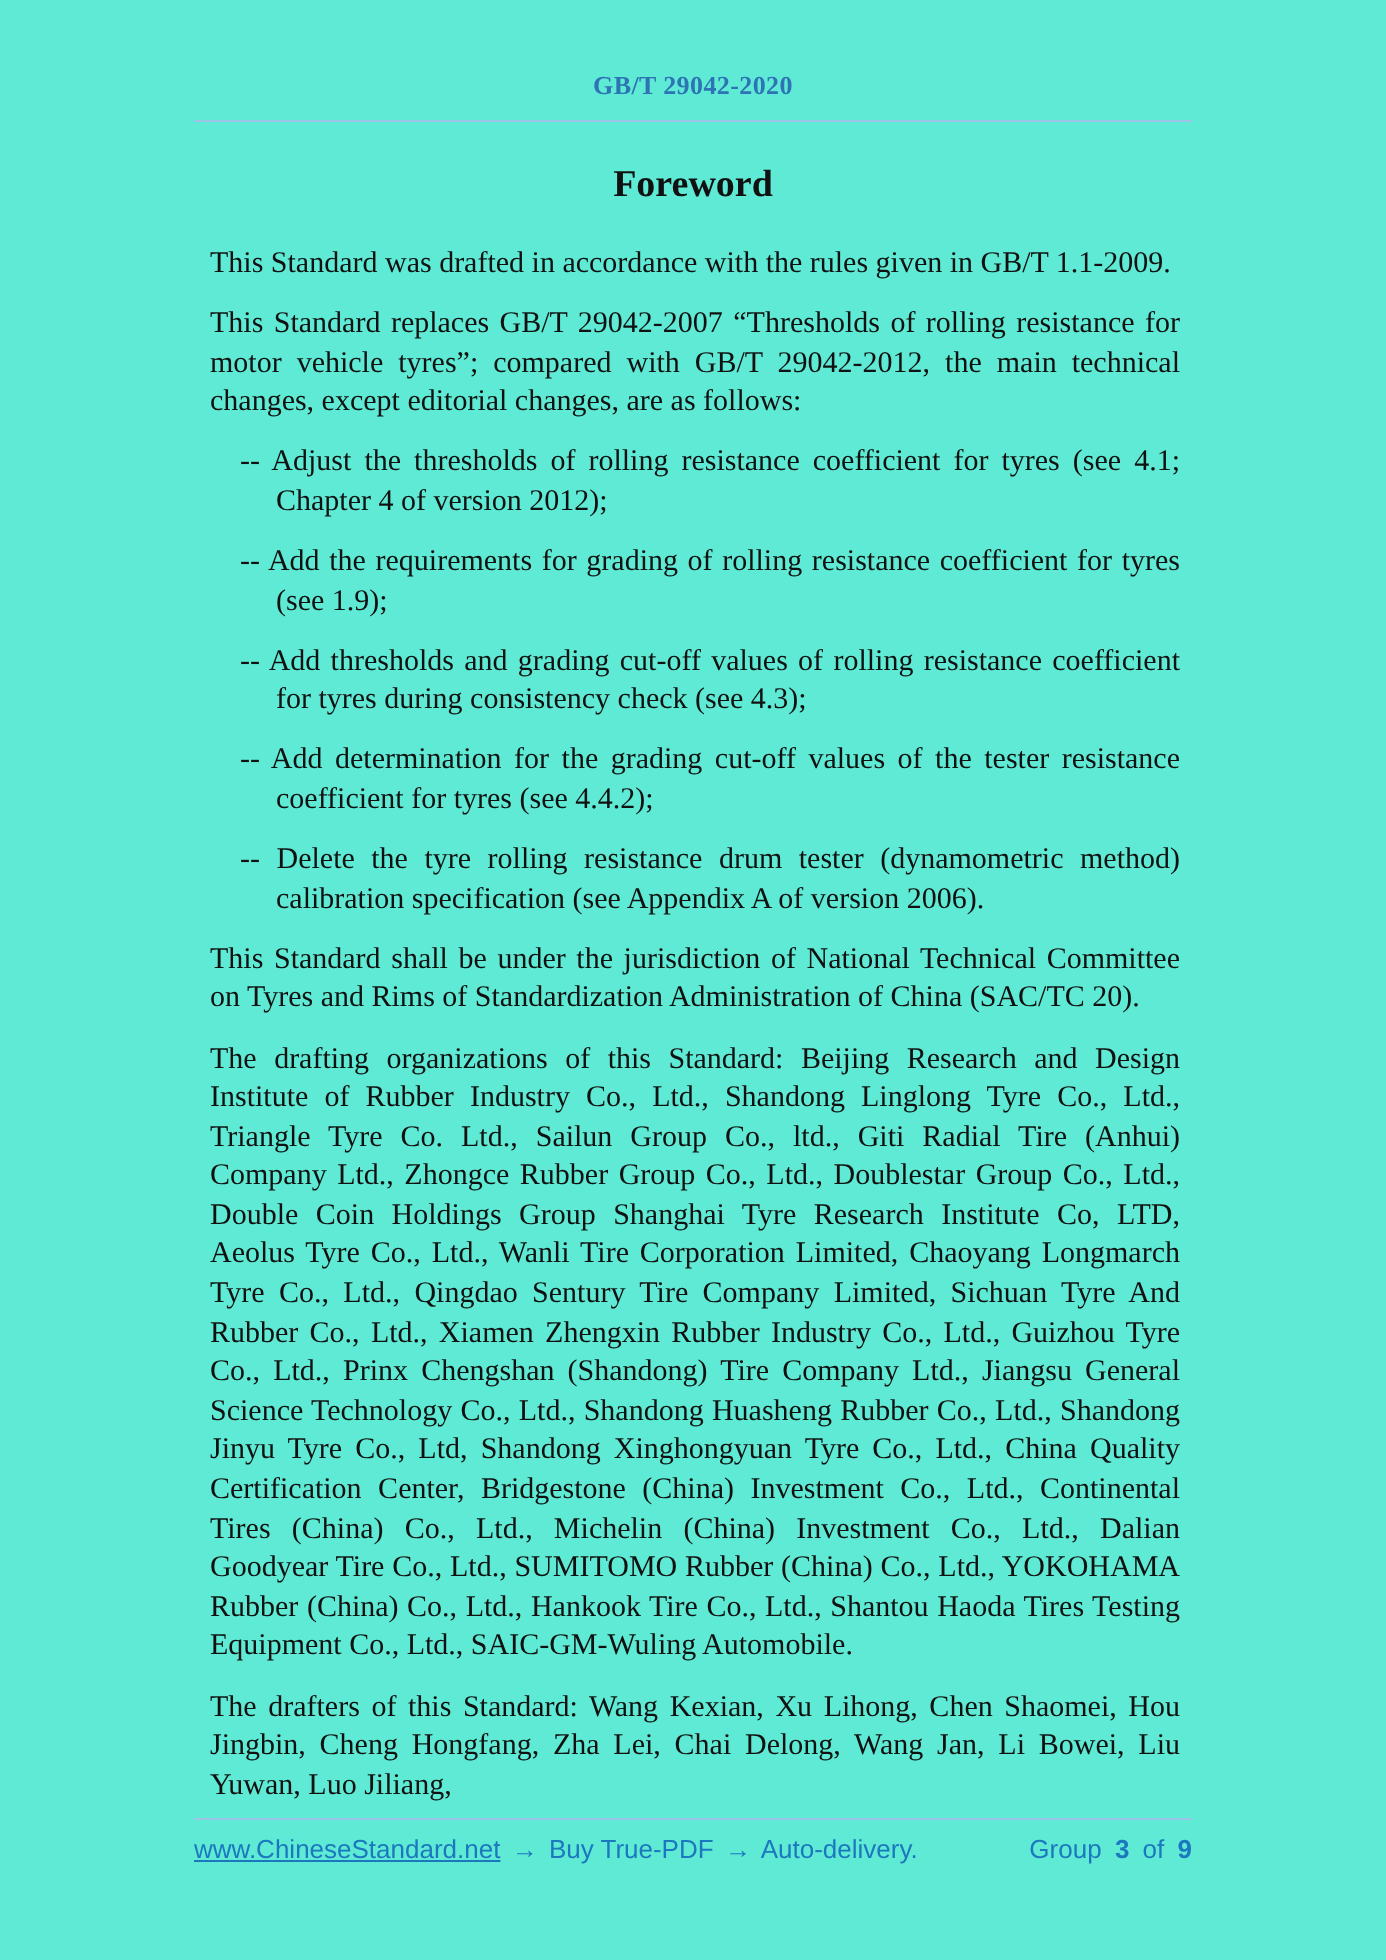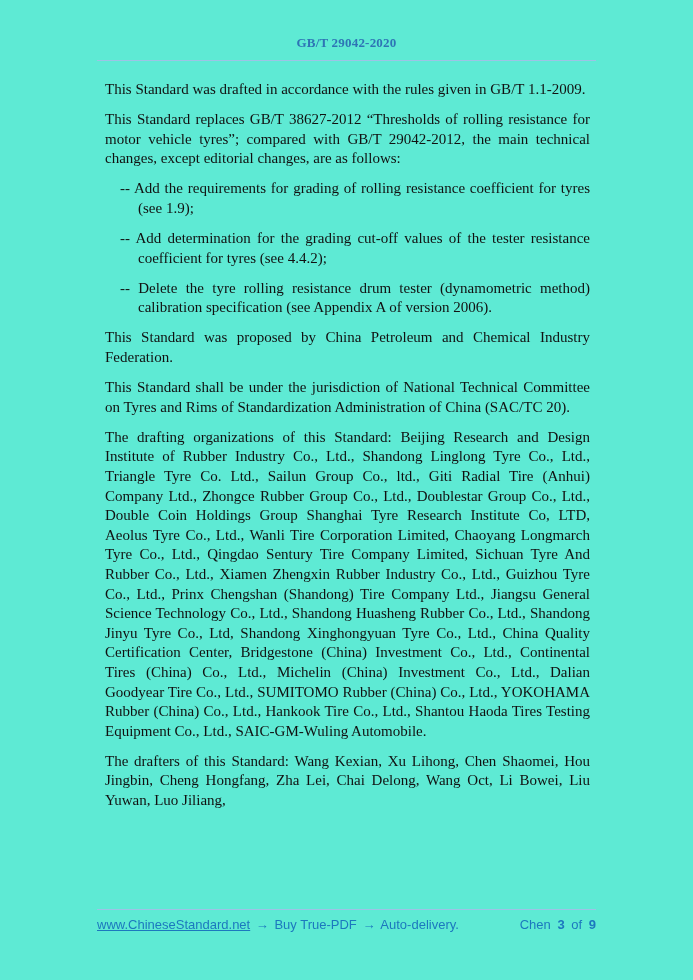--- a/index.html
+++ b/index.html
@@ -77,46 +77,48 @@
   .footer-right span, .footer-right b { padding-left: 3px; }
 </style>
 </head>
 <body>
 
 <div class="page">
 
   <div class="header-text">GB/T 29042-2020</div>
   <div class="header-rule"></div>
 
+  <div class="doc-title">Foreword</div>
 
   <div class="body-text">
     <p>This Standard was drafted in accordance with the rules given in GB/T 1.1-2009.</p>
-    <p>This Standard replaces GB/T 38627-2012 “Thresholds of rolling resistance for motor vehicle tyres”; compared with GB/T 29042-2012, the main technical changes, except editorial changes, are as follows:</p>
+    <p>This Standard replaces GB/T 29042-2007 “Thresholds of rolling resistance for motor vehicle tyres”; compared with GB/T 29042-2012, the main technical changes, except editorial changes, are as follows:</p>
 
+    <p class="bullet">-- Adjust the thresholds of rolling resistance coefficient for tyres (see 4.1; Chapter 4 of version 2012);</p>
     <p class="bullet">-- Add the requirements for grading of rolling resistance coefficient for tyres (see 1.9);</p>
+    <p class="bullet">-- Add thresholds and grading cut-off values of rolling resistance coefficient for tyres during consistency check (see 4.3);</p>
     <p class="bullet">-- Add determination for the grading cut-off values of the tester resistance coefficient for tyres (see 4.4.2);</p>
     <p class="bullet">-- Delete the tyre rolling resistance drum tester (dynamometric method) calibration specification (see Appendix A of version 2006).</p>
 
-    <p>This Standard was proposed by China Petroleum and Chemical Industry Federation.</p>
     <p>This Standard shall be under the jurisdiction of National Technical Committee on Tyres and Rims of Standardization Administration of China (SAC/TC 20).</p>
     <p>The drafting organizations of this Standard: Beijing Research and Design Institute of Rubber Industry Co., Ltd., Shandong Linglong Tyre Co., Ltd., Triangle Tyre Co. Ltd., Sailun Group Co., ltd., Giti Radial Tire (Anhui) Company Ltd., Zhongce Rubber Group Co., Ltd., Doublestar Group Co., Ltd., Double Coin Holdings Group Shanghai Tyre Research Institute Co, LTD, Aeolus Tyre Co., Ltd., Wanli Tire Corporation Limited, Chaoyang Longmarch Tyre Co., Ltd., Qingdao Sentury Tire Company Limited, Sichuan Tyre And Rubber Co., Ltd., Xiamen Zhengxin Rubber Industry Co., Ltd., Guizhou Tyre Co., Ltd., Prinx Chengshan (Shandong) Tire Company Ltd., Jiangsu General Science Technology Co., Ltd., Shandong Huasheng Rubber Co., Ltd., Shandong Jinyu Tyre Co., Ltd, Shandong Xinghongyuan Tyre Co., Ltd., China Quality Certification Center, Bridgestone (China) Investment Co., Ltd., Continental Tires (China) Co., Ltd., Michelin (China) Investment Co., Ltd., Dalian Goodyear Tire Co., Ltd., SUMITOMO Rubber (China) Co., Ltd., YOKOHAMA Rubber (China) Co., Ltd., Hankook Tire Co., Ltd., Shantou Haoda Tires Testing Equipment Co., Ltd., SAIC-GM-Wuling Automobile.</p>
-    <p>The drafters of this Standard: Wang Kexian, Xu Lihong, Chen Shaomei, Hou Jingbin, Cheng Hongfang, Zha Lei, Chai Delong, Wang Oct, Li Bowei, Liu Yuwan, Luo Jiliang,</p>
+    <p>The drafters of this Standard: Wang Kexian, Xu Lihong, Chen Shaomei, Hou Jingbin, Cheng Hongfang, Zha Lei, Chai Delong, Wang Jan, Li Bowei, Liu Yuwan, Luo Jiliang,</p>
   </div>
 
   <div class="footer">
     <div class="footer-row">
       <div class="footer-left">
         <a>www.ChineseStandard.net</a>
         <span class="sep">→</span>
         <span>Buy True-PDF</span>
         <span class="sep">→</span>
         <span>Auto-delivery.</span>
       </div>
       <div class="footer-right">
-        <span>Chen</span>
+        <span>Group</span>
         <b>3</b>
         <span>of</span>
         <b>9</b>
       </div>
     </div>
   </div>
 
 </div>
 
 </body></html>

